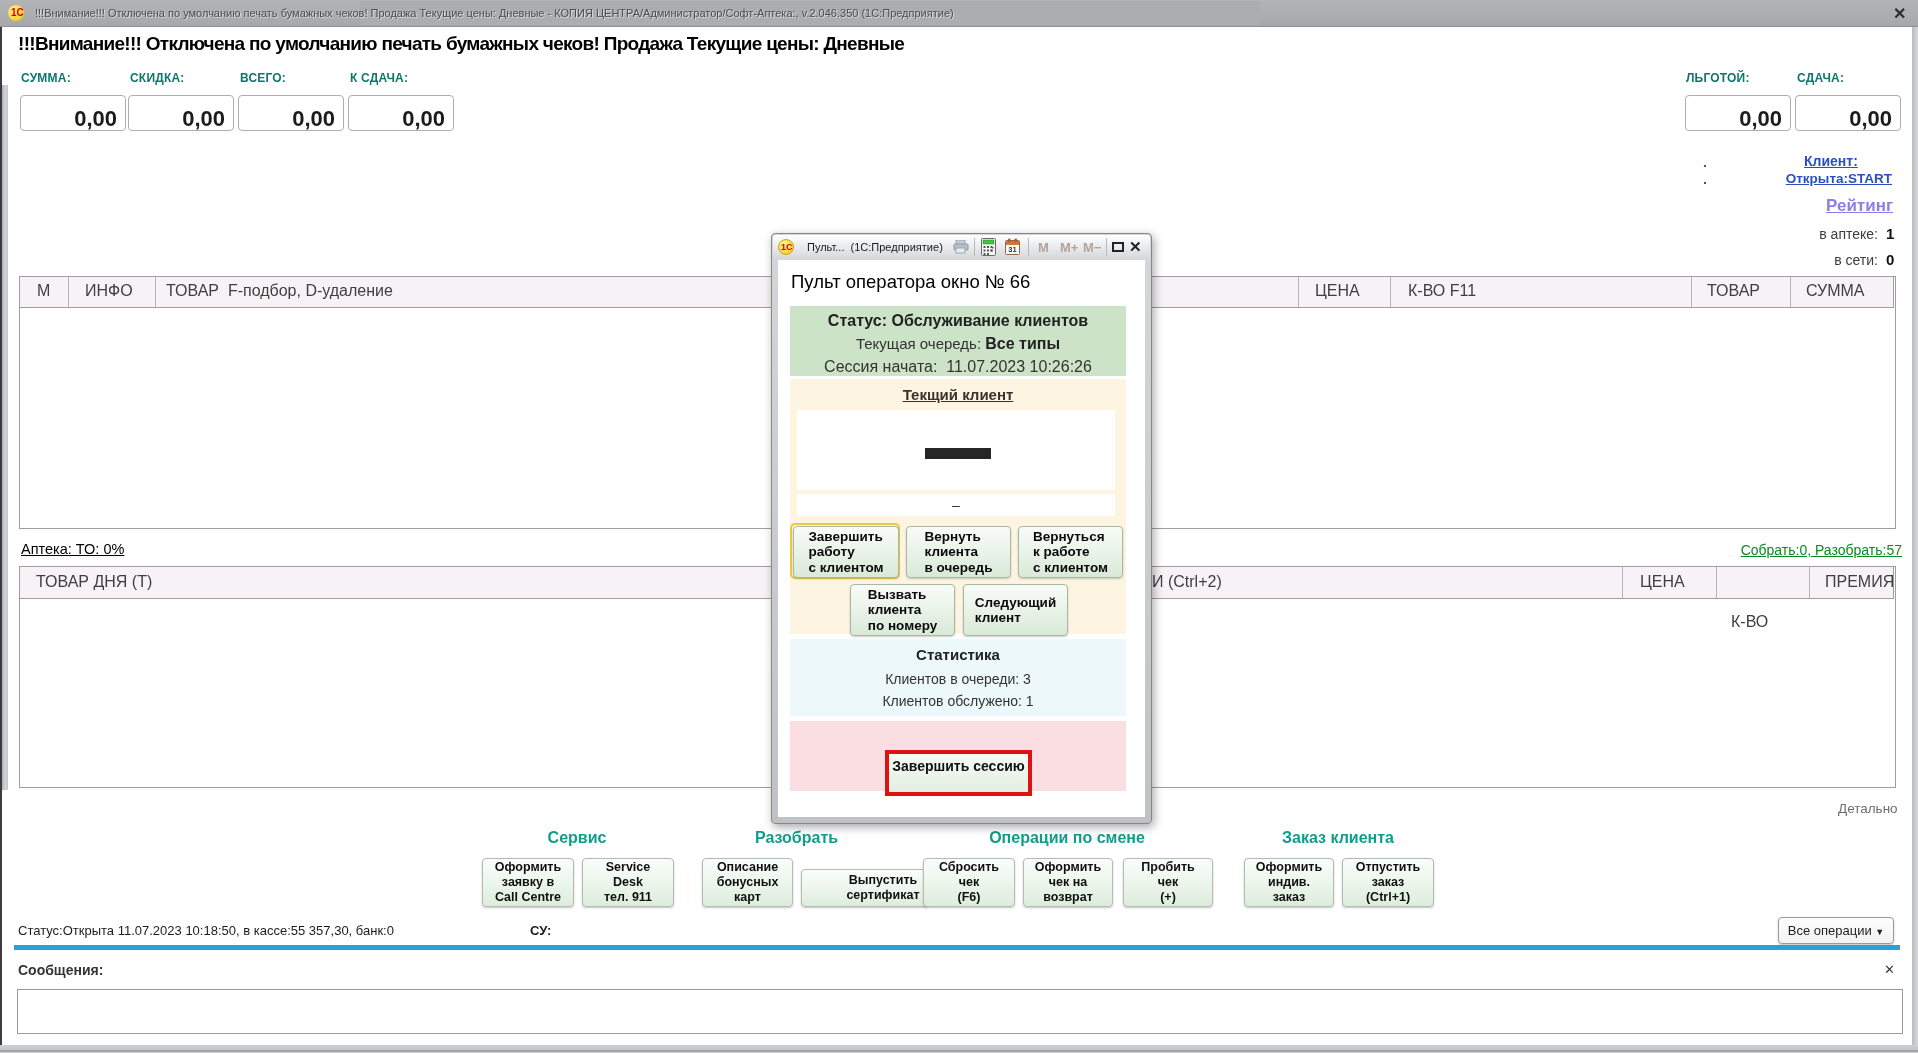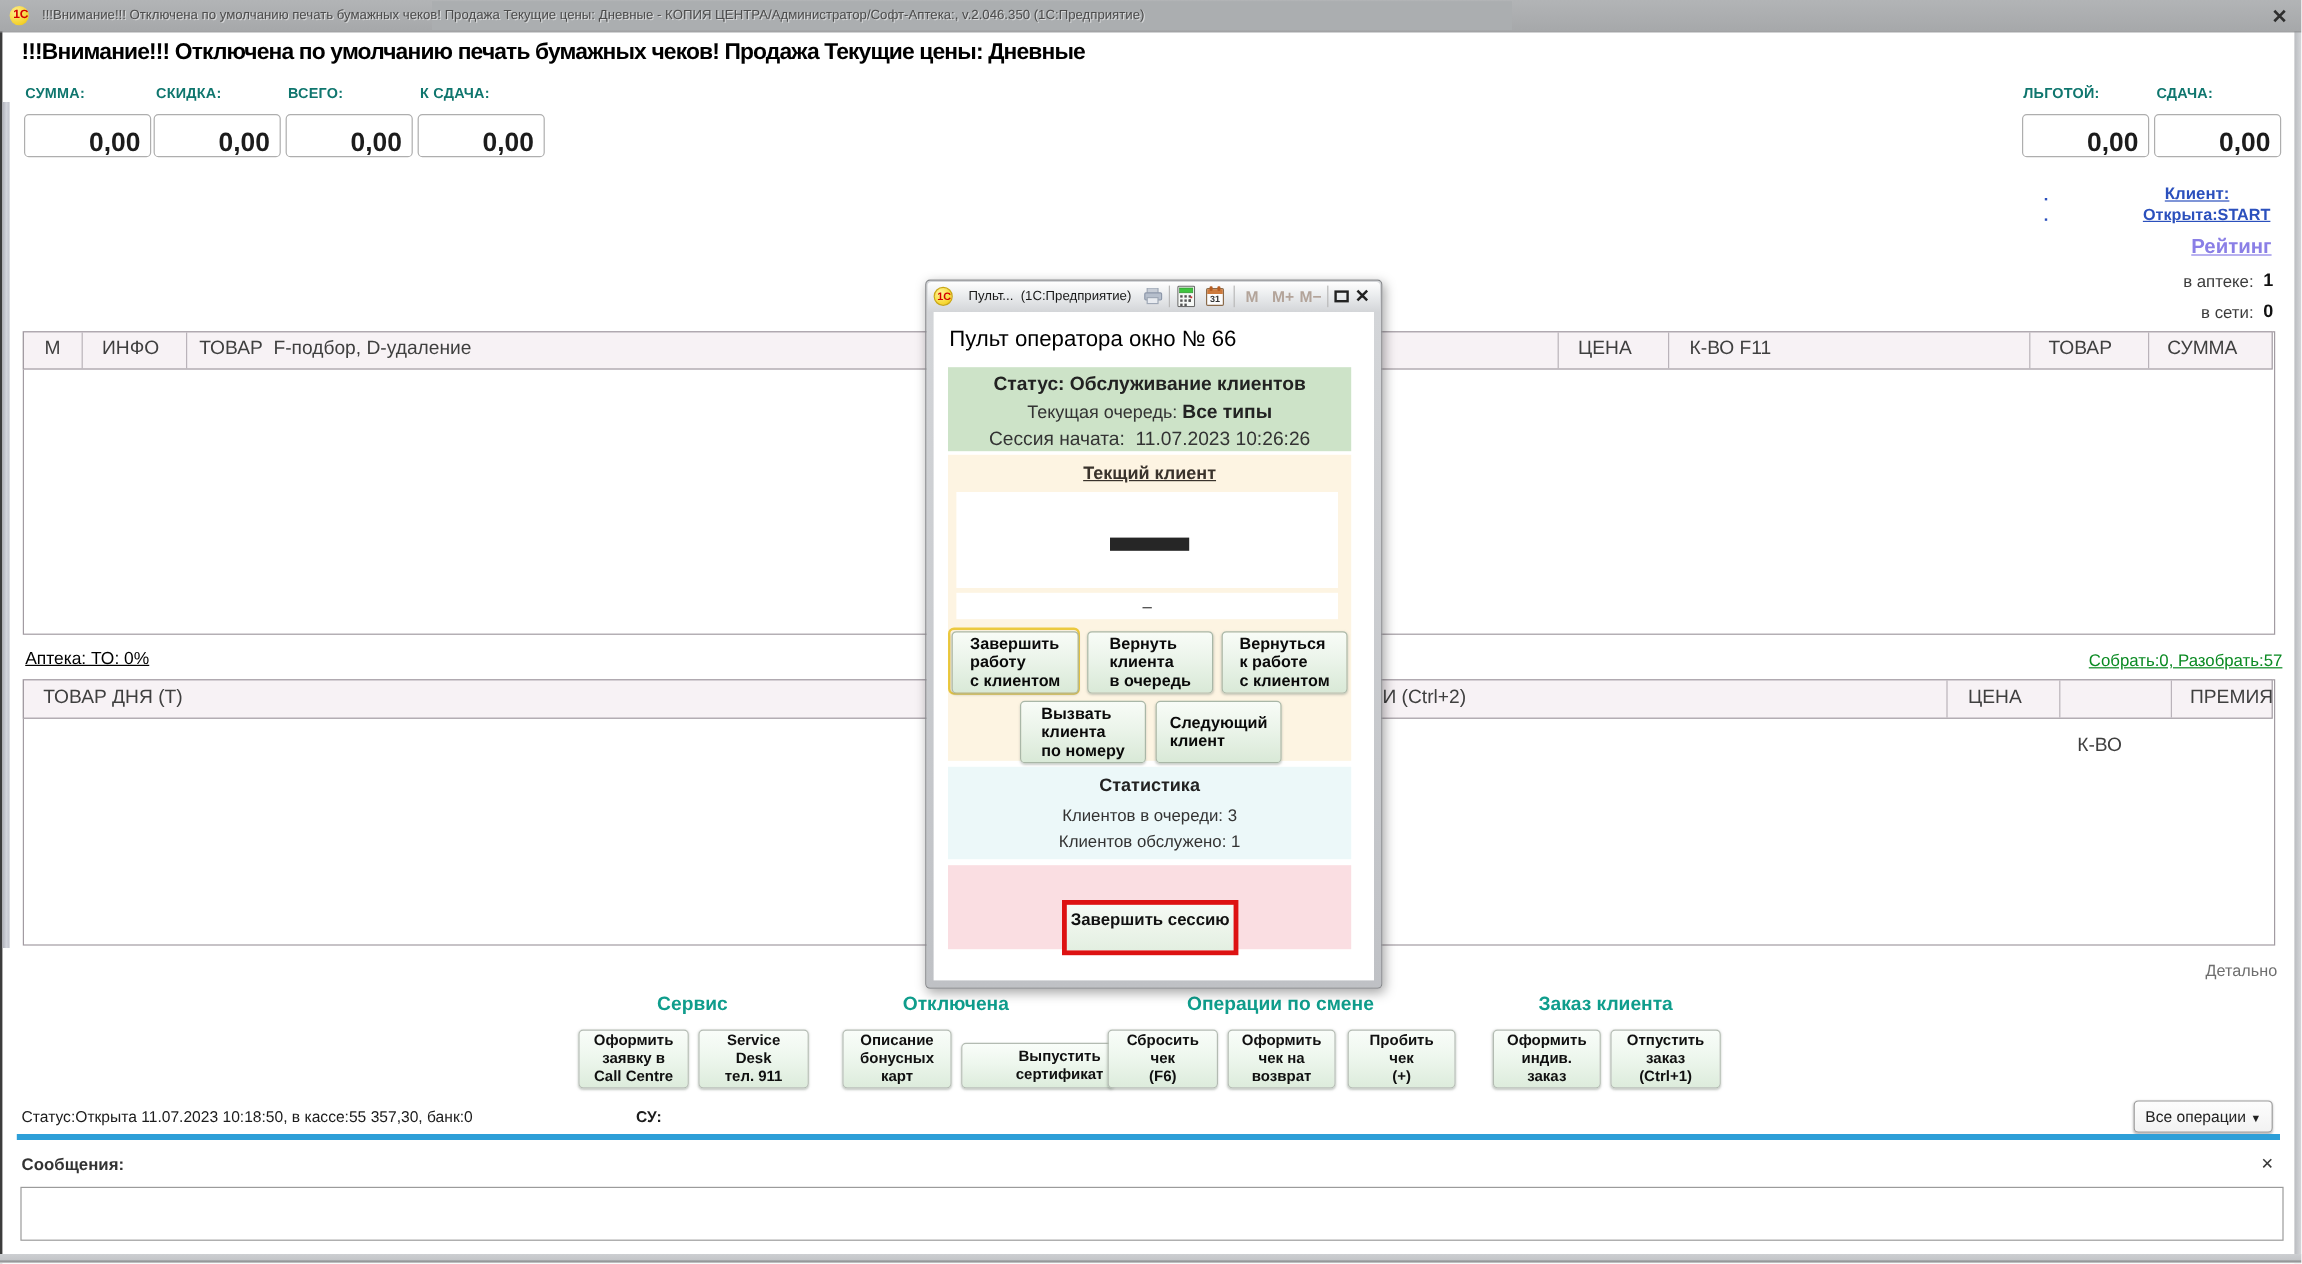--- a/index.html
+++ b/index.html
@@ -88,21 +88,21 @@
   <div class="abs" style="left:1809px;top:567px;width:1px;height:31px;background:#bab3ba;"></div>
   <div class="hdrtxt" style="left:36px;top:573px;">ТОВАР ДНЯ (Т)</div>
   <div class="hdrtxt" style="left:1152px;top:573px;">И (Ctrl+2)</div>
   <div class="hdrtxt" style="left:1640px;top:573px;">ЦЕНА</div>
   <div class="hdrtxt" style="left:1731px;top:573px;margin-top:40px;">К-ВО</div>
   <div class="hdrtxt" style="left:1825px;top:573px;">ПРЕМИЯ</div>
 
   <div class="abs" style="left:1838px;top:801px;font-size:13.5px;color:#6e6e6e;">Детально</div>
 
   <div class="abs" style="left:482px;top:829px;width:190px;text-align:center;font-size:16px;font-weight:bold;color:#0f9d8c;">Сервис</div>
-  <div class="abs" style="left:702px;top:829px;width:189px;text-align:center;font-size:16px;font-weight:bold;color:#0f9d8c;">Отключена</div>
+  <div class="abs" style="left:702px;top:829px;width:189px;text-align:center;font-size:16px;font-weight:bold;color:#0f9d8c;">Разобрать</div>
   <div class="abs" style="left:923px;top:829px;width:288px;text-align:center;font-size:16px;font-weight:bold;color:#0f9d8c;">Операции по смене</div>
   <div class="abs" style="left:1244px;top:829px;width:188px;text-align:center;font-size:16px;font-weight:bold;color:#0f9d8c;">Заказ клиента</div>
 
   <div class="gbtn" style="left:482px;top:858px;width:90px;height:47px;">Оформить<br>заявку в<br>Call Centre</div>
   <div class="gbtn" style="left:582px;top:858px;width:90px;height:47px;">Service<br>Desk<br>тел. 911</div>
   <div class="gbtn" style="left:702px;top:858px;width:89px;height:47px;">Описание<br>бонусных<br>карт</div>
   <div class="gbtn" style="left:801px;top:869px;width:90px;height:36px;padding-left:36px;">Выпустить<br>сертификат</div>
   <div class="gbtn" style="left:923px;top:858px;width:90px;height:47px;">Сбросить<br>чек<br>(F6)</div>
   <div class="gbtn" style="left:1023px;top:858px;width:88px;height:47px;">Оформить<br>чек на<br>возврат</div>
   <div class="gbtn" style="left:1123px;top:858px;width:88px;height:47px;">Пробить<br>чек<br>(+)</div>

